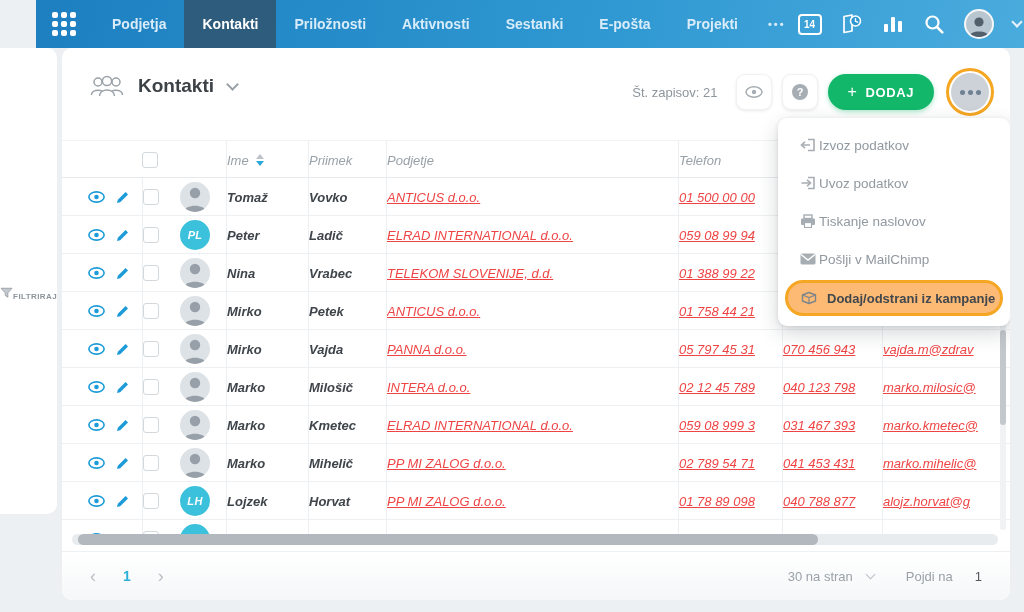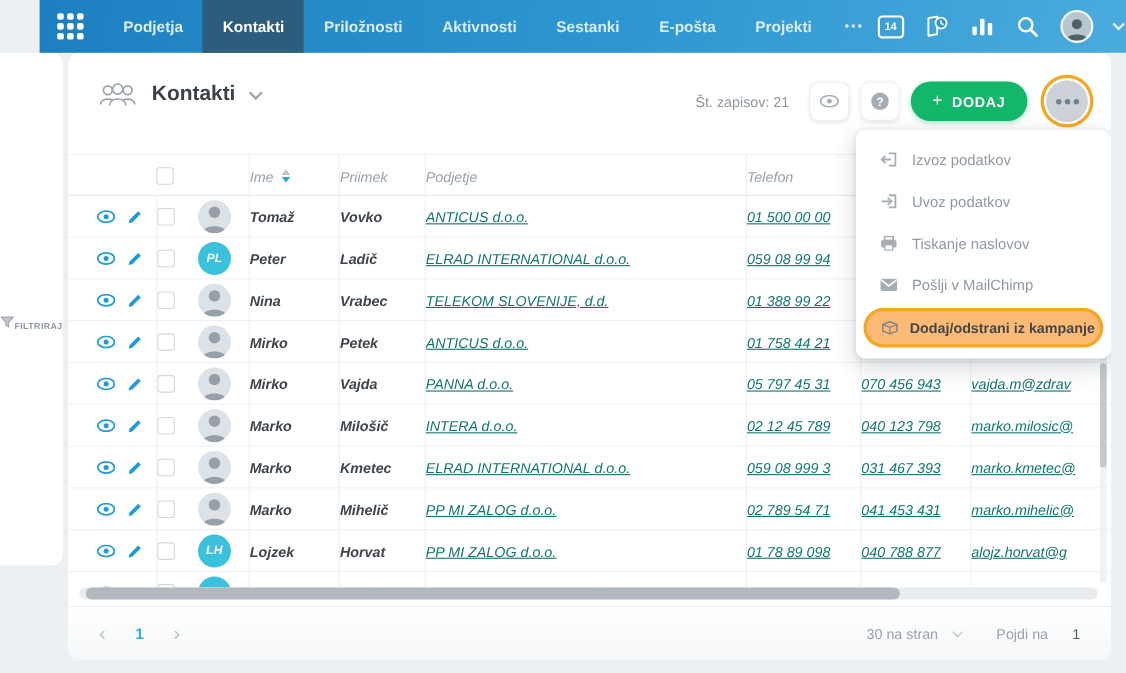--- a/index.html
+++ b/index.html
@@ -62,29 +62,29 @@
   .sort { display:inline-flex; flex-direction:column; gap:2px; margin-left:7px; cursor:pointer; }
   .sort .up { width:0; height:0; border-left:4px solid transparent; border-right:4px solid transparent; border-bottom:5px solid #bcc2c8; }
   .sort .down { width:0; height:0; border-left:4px solid transparent; border-right:4px solid transparent; border-top:5px solid #29a8da; }
 
   .tbody { position:absolute; top:130px; left:0; right:0; height:356px; overflow:hidden; }
   .trow { height:38px; border-bottom:1px solid #eef1f3; }
   .cell { height:38px; display:flex; align-items:center; font-size:13px; color:#40464c; overflow:hidden; white-space:nowrap; }
   .actions { padding-left:26px; gap:11px; }
   .actions span { display:flex; cursor:pointer; }
   .name { font-weight:bold; color:#3e444a; }
-  .lnk { color:#0f766e; text-decoration:underline; cursor:pointer; }
+  .lnk { color:#ef4444; text-decoration:underline; cursor:pointer; }
   .avatar { width:30px; height:30px; border-radius:50%; display:flex; align-items:center; justify-content:center; overflow:hidden; }
   .avatar.initials { background:#3cc1dc; color:#fff; font-size:11px; font-weight:bold; letter-spacing:.3px; }
   .avatar.photo { background:#dde2e6; }
 
   
   .dropdown { position:absolute; left:716px; top:70px; width:232px; background:#fff; border-radius:9px;
     box-shadow:0 7px 20px rgba(40,50,60,.20), 0 1px 4px rgba(40,50,60,.12); padding:8px 0 10px; z-index:5; }
-  .menu-item { height:38px; display:flex; align-items:center; gap:13px; padding:0 0 0 22px;
+  .menu-item { height:38px; display:flex; align-items:center; gap:3px; padding:0 0 0 22px;
     color:#9199a0; font-size:13.5px; cursor:pointer; }
   .menu-item .mi-icon { display:flex; width:16px; justify-content:center; }
   .menu-item.highlight { margin:2px 7px 0; height:36px; padding-left:13px; background:#fdba74;
     border:3px solid #f5a623; border-radius:20px; color:#41474d; font-weight:bold; font-size:13px; gap:10px; }
 
   
   .v-track { position:absolute; right:4px; top:230px; width:6px; height:252px; background:#f0f2f4; border-radius:3px; z-index:2; }
   .v-thumb { position:absolute; right:4px; top:282px; width:6px; height:95px; background:#c3c8cd; border-radius:3px; z-index:2; cursor:pointer; }
   .h-track { position:absolute; left:10px; right:12px; top:486px; height:11px; background:#e9ecef; border-radius:6px; }
   .h-thumb { position:absolute; left:16px; top:486px; width:740px; height:11px; background:#b2b8be; border-radius:6px; cursor:pointer; }

